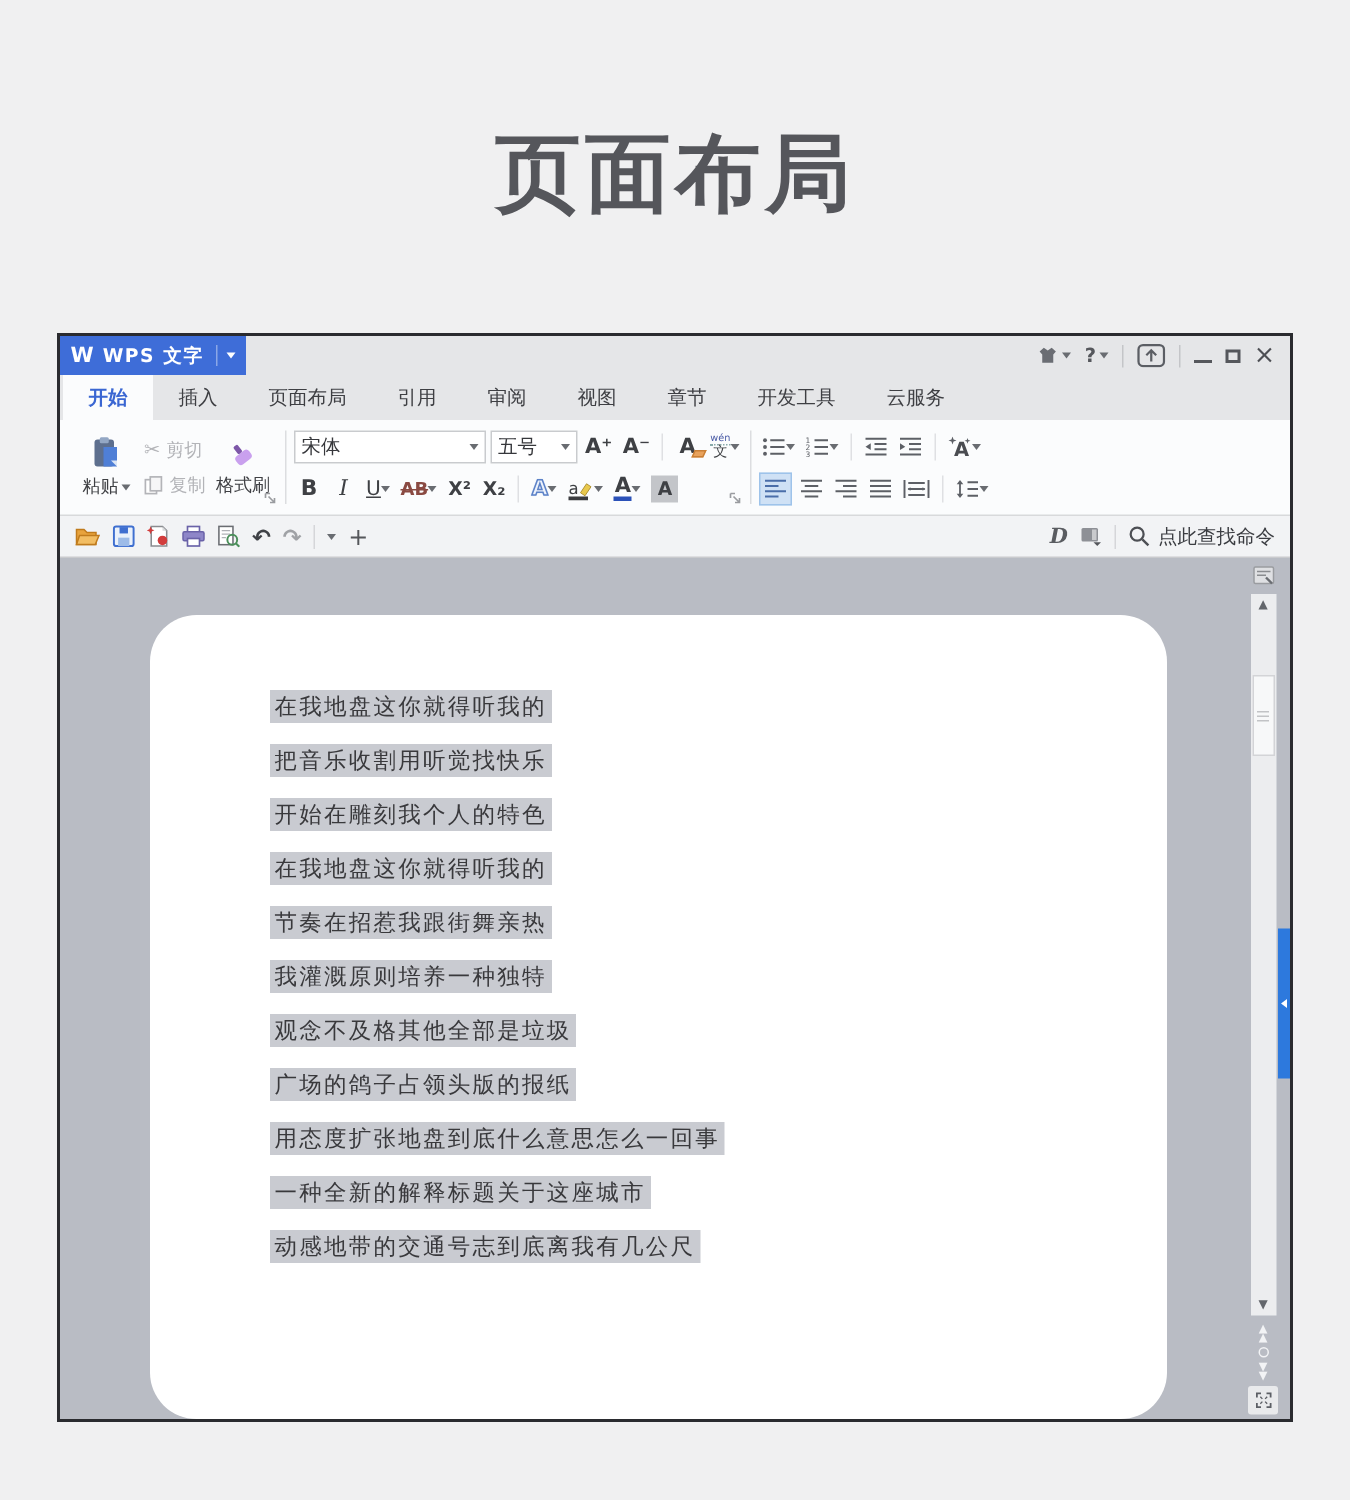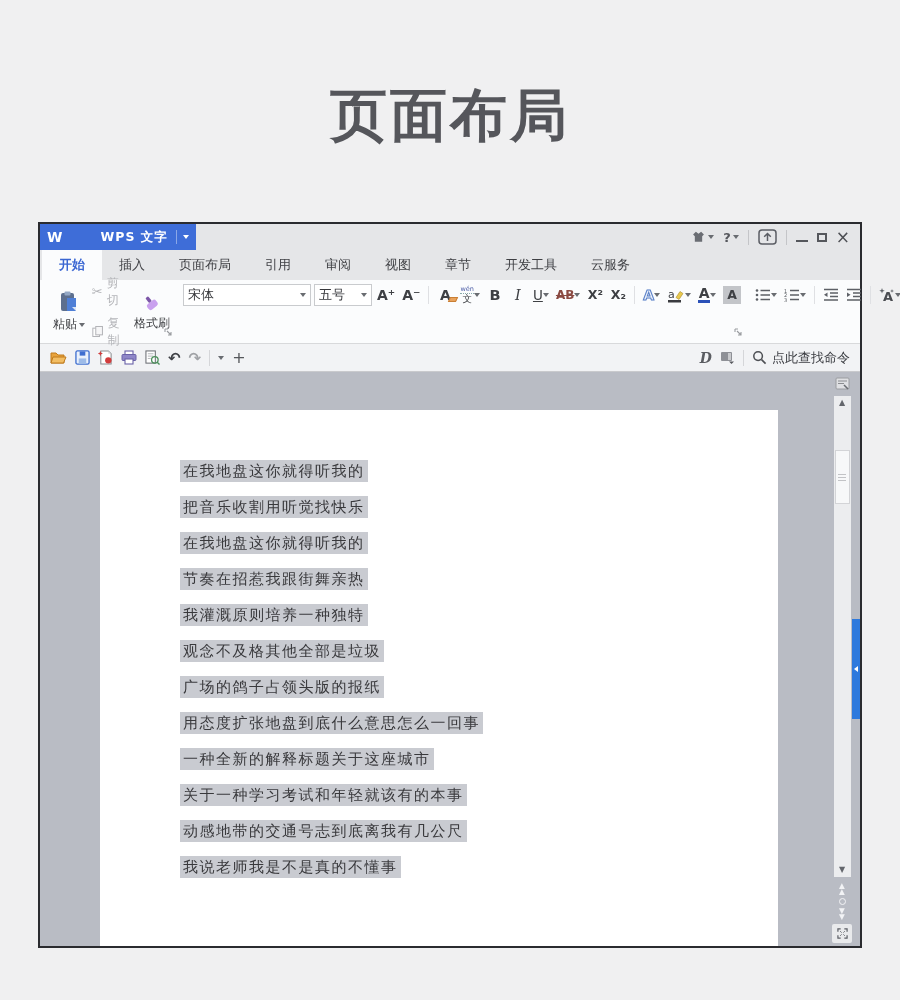--- a/index.html
+++ b/index.html
@@ -8,21 +8,21 @@
   .hero-title { position:absolute; top:78px; left:0; width:900px; text-align:center;
     font-size:57px; font-weight:700; color:#55565b; letter-spacing:3px; }
 
   .win { position:absolute; left:38px; top:222px; width:824px; height:726px;
     border:2px solid #2a2b2f; background:#e5e6e8; display:flex; flex-direction:column; }
 
   
   .titlebar { height:26px; background:#e5e6e8; display:flex; align-items:stretch; flex:none; }
   .appbtn { background:#3e6dd8; color:#fff; display:flex; align-items:center; padding:0 7px; cursor:default; }
   .appbtn .logo { font-weight:700; font-size:14px; margin-right:6px; }
-  .appbtn .appname { font-size:12.5px; font-weight:700; letter-spacing:1px;margin-left:32px; }
+  .appbtn .appname { font-size:12.5px; font-weight:700; letter-spacing:1px; }
   .appbtn .split { width:1px; height:14px; background:rgba(255,255,255,.4); margin:0 6px 0 8px; }
   .crt { width:0; height:0; border-left:3.5px solid transparent; border-right:3.5px solid transparent; border-top:4px solid #696c71; display:inline-block; }
   .appbtn .crt { border-top-color:#fff; }
   .tb-right { margin-left:auto; display:flex; align-items:center; gap:9px; padding-right:10px; color:#55575c; }
   .tb-ic { display:flex; align-items:center; gap:2px; cursor:default; }
   .tb-sep { width:1px; height:15px; background:#c4c5c8; }
   .qmark { font-size:13px; font-weight:700; color:#55575c; }
   .minbar { width:12px; height:2px; background:#55575c; margin-top:8px; }
   .maxbox { width:10px; height:9px; border:2px solid #55575c; }
   .closex { font-size:17px; line-height:17px; color:#4d4f54; }
@@ -34,21 +34,21 @@
 
   
   .ribbon { height:64px; background:#fbfcfd; border-bottom:1px solid #d8d9db; display:flex; align-items:stretch; padding:2px 4px 2px 8px; flex:none; }
   .vsep { width:1px; background:#dcdde0; margin:5px 5px; }
   .rgroup { position:relative; display:flex; }
   .bigbtn { width:46px; display:flex; flex-direction:column; align-items:center; justify-content:center; gap:2px; cursor:default; }
   .blabel { font-size:12px; color:#3f4044; display:flex; align-items:center; gap:2px; white-space:nowrap; }
   .cutcopy { display:flex; flex-direction:column; justify-content:center; gap:6px; margin:0 2px; }
   .smallbtn { display:flex; align-items:center; gap:4px; font-size:12px; color:#b3b4b8; cursor:default; }
   .launcher { position:absolute; right:1px; bottom:1px; }
-  .fontcol { display:flex; flex-direction:row; justify-content:center; gap:3px; }
+  .fontcol { display:flex; flex-direction:column; justify-content:center; gap:3px; }
   .rrow { display:flex; align-items:center; gap:3px; height:25px; }
   .combo { height:22px; border:1px solid #c9cbce; background:#fff; display:flex; align-items:center; font-size:13px; color:#36373b; padding:0 4px; }
   .combo .cval { flex:1; white-space:nowrap; overflow:hidden; }
   .combo-family { width:128px; }
   .combo-size { width:58px; }
   .ibtn { min-width:20px; height:22px; display:flex; align-items:center; justify-content:center; font-size:13px; color:#3e4044; cursor:default; padding:0 2px; }
   .ibtn.active { background:#cfe1f5; border:1px solid #9ec3ea; }
   .minisep { width:1px; height:18px; background:#dfe0e3; margin:0 3px; }
   .tA { font-weight:700; font-size:14px; }
   .bB { font-weight:700; font-size:14.5px; }
@@ -70,21 +70,21 @@
   .quickbar { height:28px; background:#f2f3f5; border-bottom:1px solid #c9cacd; display:flex; align-items:center; gap:8px; padding:0 10px; flex:none; }
   .qbtn { display:flex; align-items:center; cursor:default; }
   .qsep { width:1px; height:16px; background:#d5d6d9; }
   .plus { font-size:16px; color:#55575b; line-height:16px; }
   .dmark { font-family:"DejaVu Serif","Liberation Serif",serif; font-style:italic; font-weight:700; font-size:14px; color:#5a5c61; }
   .qright { margin-left:auto; display:flex; align-items:center; gap:8px; }
   .findhint { font-size:13px; color:#3b3d42; }
 
   
   .canvas { flex:1; background:#b9bcc4; position:relative; overflow:hidden; }
-  .page { position:absolute; left:60px; top:38px; width:678px; bottom:0; background:#ffffff; padding:50px 0 0 80px; }
+  .page { position:absolute; left:60px; top:38px; width:678px; bottom:0; background:#ffffff; padding:50px 0 0 80px;border-radius:31px; }
   .docline { width:max-content; height:22px; line-height:22px; margin-bottom:14px; padding:0 3px;
     background:#c9cbd1; font-size:15px; color:#39393c; letter-spacing:1.5px; white-space:nowrap; }
 
   
   .rail { position:absolute; right:8px; top:0; bottom:0; width:20px; display:flex; flex-direction:column; align-items:center; }
   .railico { margin-top:3px; flex:none; }
   .track { width:17px; flex:1; background:#ecedef; margin-top:2px; position:relative; }
   .sarrow { position:absolute; left:0; width:17px; text-align:center; font-size:8px; color:#63666c; line-height:14px; }
   .sarrow.up { top:0; } .sarrow.down { bottom:0; }
   .thumb { position:absolute; left:1px; right:1px; top:54px; height:54px; background:#f7f8f9; border:1px solid #d3d4d7;
@@ -442,30 +442,29 @@
         </svg>
         <span class="findhint">点此查找命令</span>
       </span>
     </div>
   </div>
 
   <div class="canvas">
     <div class="page">
         <div class="docline">在我地盘这你就得听我的</div>
         <div class="docline">把音乐收割用听觉找快乐</div>
+        <div class="docline">开始在雕刻我个人的特色</div>
         <div class="docline">在我地盘这你就得听我的</div>
         <div class="docline">节奏在招惹我跟街舞亲热</div>
         <div class="docline">我灌溉原则培养一种独特</div>
         <div class="docline">观念不及格其他全部是垃圾</div>
         <div class="docline">广场的鸽子占领头版的报纸</div>
         <div class="docline">用态度扩张地盘到底什么意思怎么一回事</div>
         <div class="docline">一种全新的解释标题关于这座城市</div>
-        <div class="docline">关于一种学习考试和年轻就该有的本事</div>
         <div class="docline">动感地带的交通号志到底离我有几公尺</div>
-        <div class="docline">我说老师我是不是真的不懂事</div>
       </div>
 
     <div class="rail">
       <span class="railico">
         <svg width="15" height="13" viewBox="0 0 15 13">
           <rect x="1" y="1" width="13" height="11" rx="1" fill="#dfe0e3" stroke="#9a9ca0" stroke-width="1"></rect>
           <path d="M3 4 H12 M3 6.5 H9" stroke="#8a8c90" stroke-width="1"></path>
           <path d="M9 8 L13 12" stroke="#6a6d72" stroke-width="1.6"></path>
         </svg>
       </span>

